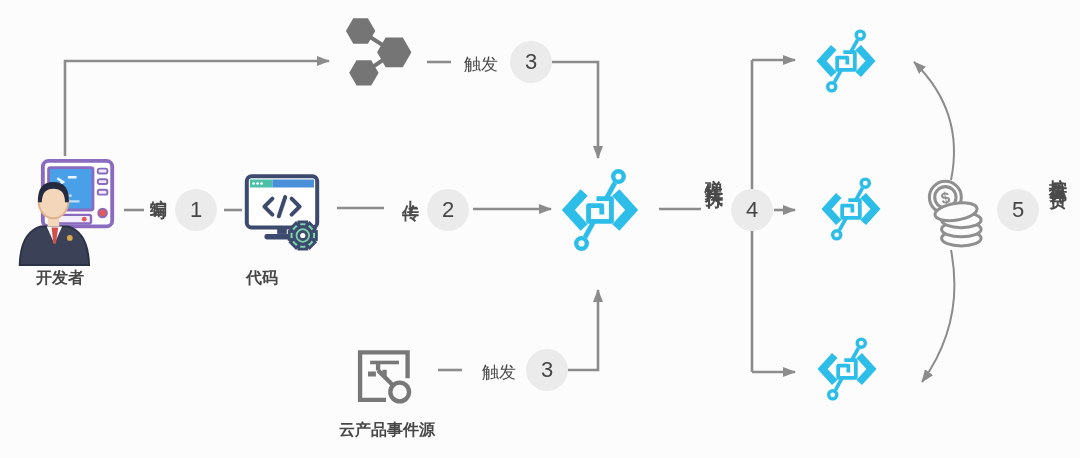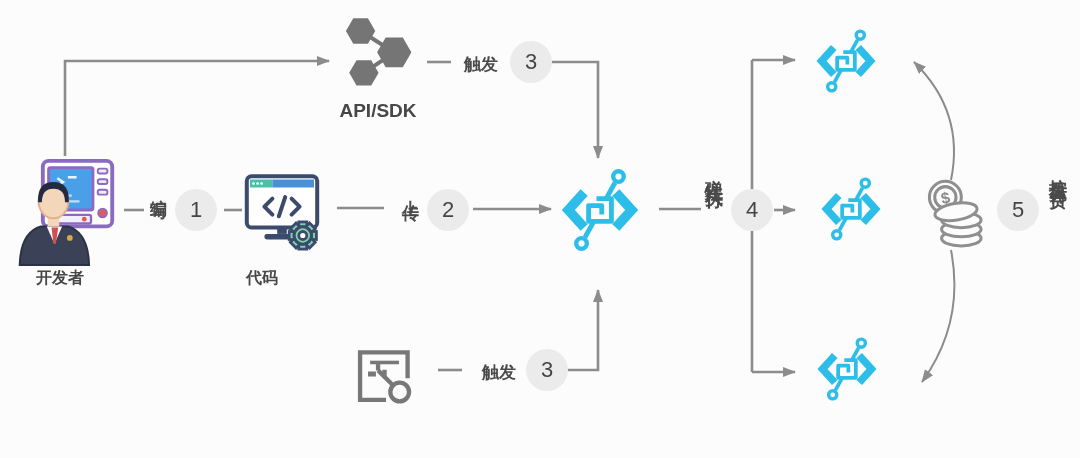--- a/index.html
+++ b/index.html
@@ -6,21 +6,21 @@
   .canvas{position:relative;width:1080px;height:458px;background:#fcfcfc;
           font-family:"Liberation Sans",sans-serif;overflow:hidden;}
   .layer{position:absolute;left:0;top:0;width:1080px;height:458px;}
   svg.icon{position:absolute;}
   .badge{position:absolute;width:42px;height:42px;border-radius:50%;
          background:#ebebeb;display:flex;align-items:center;justify-content:center;
          font-size:22px;font-weight:400;color:#454545;z-index:5;}
   .v-label{position:absolute;writing-mode:vertical-rl;text-orientation:upright;
            font-weight:bold;color:#4a4a4a;font-size:17px;letter-spacing:4px;
            line-height:1;z-index:4;}
-  .h-label{position:absolute;font-weight:bold;color:#4a4a4a;font-size:17px;z-index:4;}
+  .h-label{position:absolute;font-weight:normal;color:#4a4a4a;font-size:17px;z-index:4;}
   .node-label{position:absolute;font-weight:bold;color:#474747;font-size:16px;
               text-align:center;z-index:4;}
   .icons{z-index:3;}
   .lines{z-index:1;}
 </style>
 </head>
 <body>
 
 <div class="canvas">
 
@@ -179,15 +179,15 @@
 
   <div class="v-label" style="left:150px;top:186px">编写</div>
   <div class="v-label" style="left:402px;top:186px">上传</div>
   <div class="h-label" style="left:464px;top:53px">触发</div>
   <div class="h-label" style="left:482px;top:361px">触发</div>
   <div class="v-label" style="left:705px;top:165px;font-size:18px">弹性执行</div>
   <div class="v-label" style="left:1049px;top:164px;font-size:18px">按量付费</div>
 
   <div class="node-label" style="left:10px;top:268px;width:100px">开发者</div>
   <div class="node-label" style="left:222px;top:268px;width:80px">代码</div>
-  <div class="node-label" style="left:318px;top:100px;width:120px;font-size:19px">API/SDK</div>
+  <div class="node-label" style="left:307px;top:420px;width:160px">云产品事件源</div>
 
 </div>
 
 </body></html>

